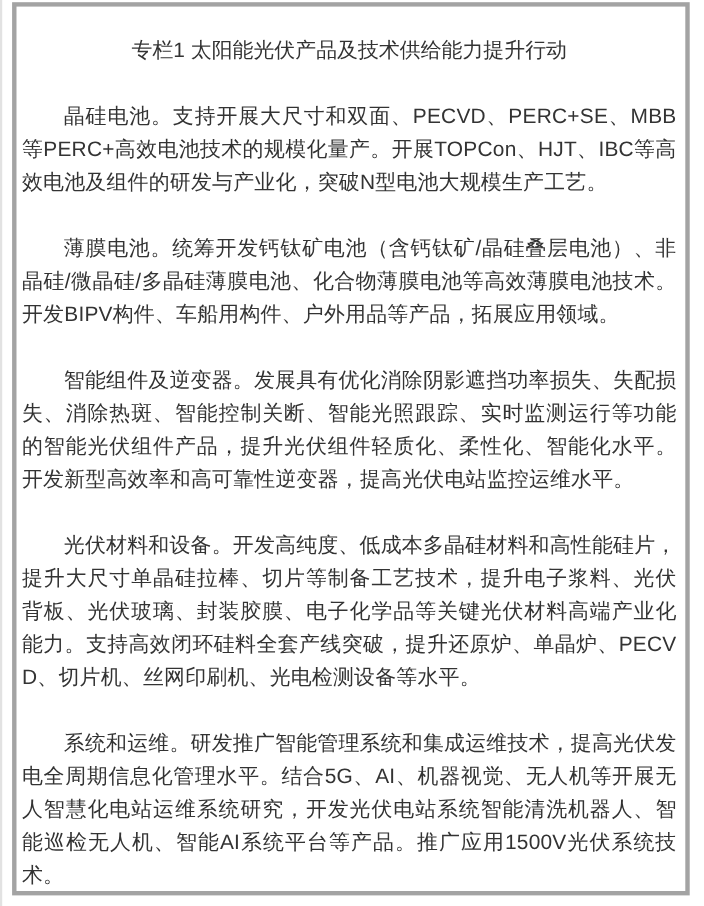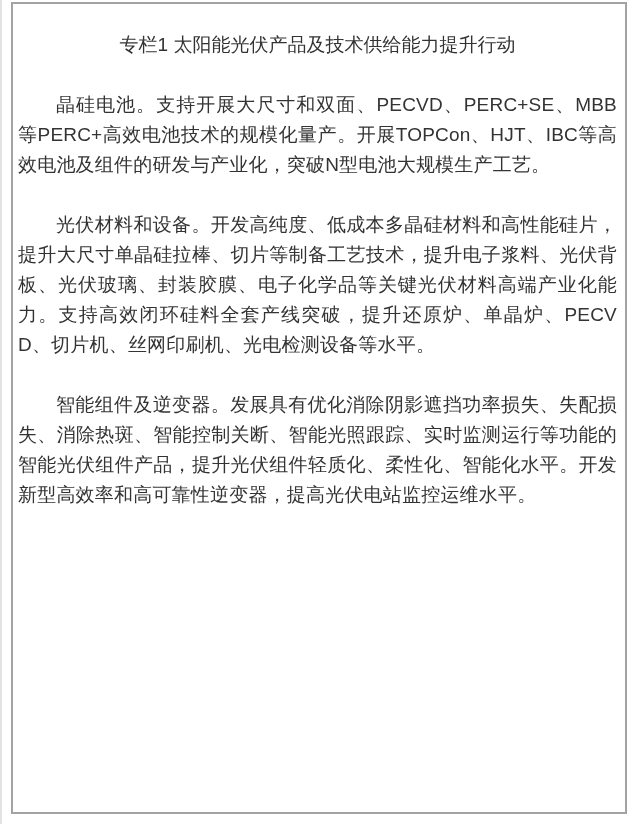--- a/index.html
+++ b/index.html
@@ -22,21 +22,21 @@
     height: 824px;
     background: #e2e2e2;
   }
   .callout-box {
     position: absolute;
     left: 11px;
     top: 2px;
     width: 616px;
     height: 812px;
     box-sizing: border-box;
-    border: 2px solid #a3a3a3;
+    border: 4px solid #a3a3a3;
     background: #ffffff;
     padding: 26px 8px 20px 5px;
     overflow: hidden;
   }
   .box-title {
     margin: 0 0 30px 0;
     padding: 0;
     text-align: center;
     font-size: 19px;
     line-height: 30px;
@@ -58,18 +58,20 @@
 </head>
 <body>
 
 <div class="page-edge"></div>
 
 <div class="callout-box">
   <h1 class="box-title">专栏1 太阳能光伏产品及技术供给能力提升行动</h1>
 
   <p class="body-paragraph">晶硅电池。支持开展大尺寸和双面、PECVD、PERC+SE、MBB等PERC+高效电池技术的规模化量产。开展TOPCon、HJT、IBC等高效电池及组件的研发与产业化，突破N型电池大规模生产工艺。</p>
 
+  <p class="body-paragraph">薄膜电池。统筹开发钙钛矿电池（含钙钛矿/晶硅叠层电池）、非晶硅/微晶硅/多晶硅薄膜电池、化合物薄膜电池等高效薄膜电池技术。开发BIPV构件、车船用构件、户外用品等产品，拓展应用领域。</p>
+
+  <p class="body-paragraph">智能组件及逆变器。发展具有优化消除阴影遮挡功率损失、失配损失、消除热斑、智能控制关断、智能光照跟踪、实时监测运行等功能的智能光伏组件产品，提升光伏组件轻质化、柔性化、智能化水平。开发新型高效率和高可靠性逆变器，提高光伏电站监控运维水平。</p>
 
   <p class="body-paragraph">光伏材料和设备。开发高纯度、低成本多晶硅材料和高性能硅片，提升大尺寸单晶硅拉棒、切片等制备工艺技术，提升电子浆料、光伏背板、光伏玻璃、封装胶膜、电子化学品等关键光伏材料高端产业化能力。支持高效闭环硅料全套产线突破，提升还原炉、单晶炉、PECVD、切片机、丝网印刷机、光电检测设备等水平。</p>
 
-  <p class="body-paragraph">智能组件及逆变器。发展具有优化消除阴影遮挡功率损失、失配损失、消除热斑、智能控制关断、智能光照跟踪、实时监测运行等功能的智能光伏组件产品，提升光伏组件轻质化、柔性化、智能化水平。开发新型高效率和高可靠性逆变器，提高光伏电站监控运维水平。</p>
-
+  <p class="body-paragraph">系统和运维。研发推广智能管理系统和集成运维技术，提高光伏发电全周期信息化管理水平。结合5G、AI、机器视觉、无人机等开展无人智慧化电站运维系统研究，开发光伏电站系统智能清洗机器人、智能巡检无人机、智能AI系统平台等产品。推广应用1500V光伏系统技术。</p>
 </div>
 
 </body></html>

